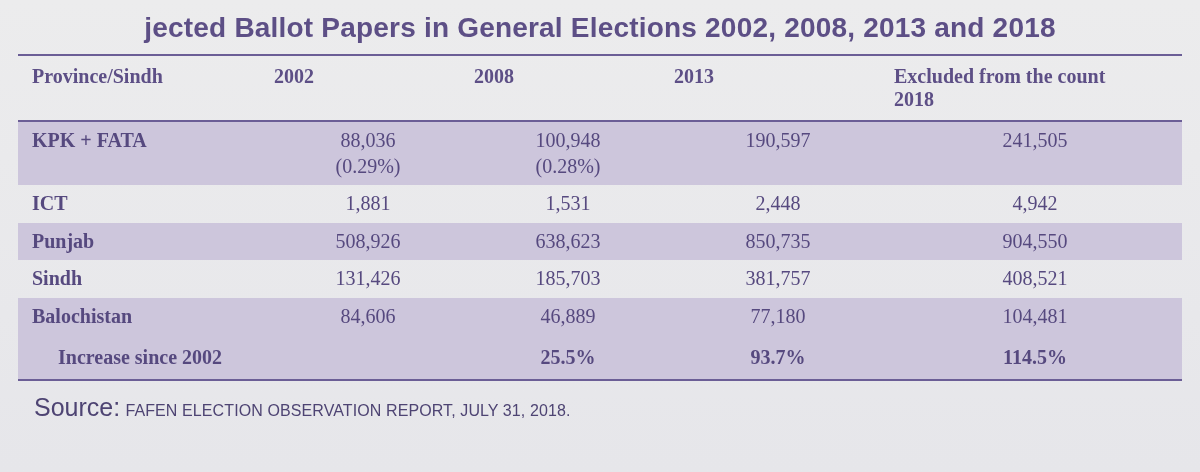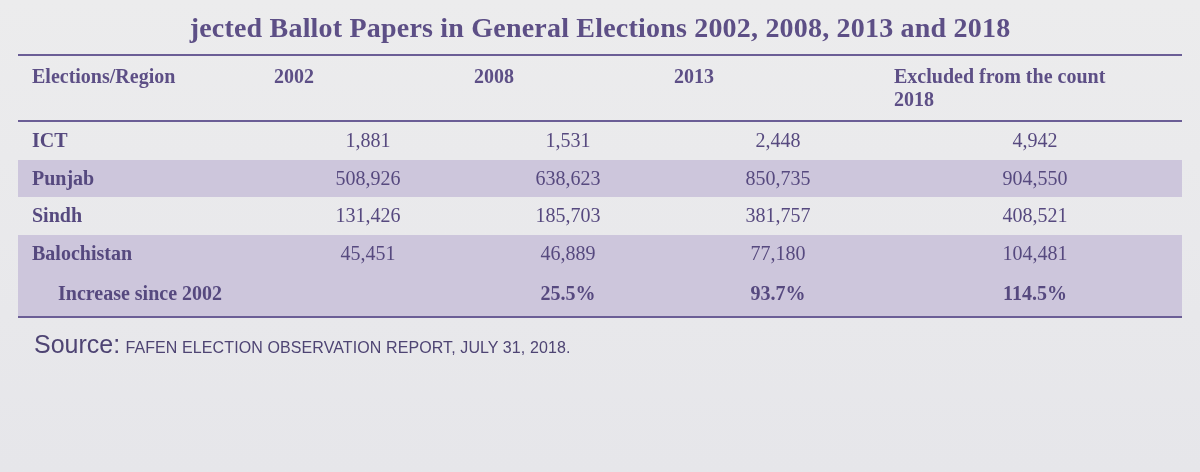--- a/index.html
+++ b/index.html
@@ -16,21 +16,21 @@
   }
   .sheet {
     width: 1200px;
     height: 472px;
     position: relative;
     box-sizing: border-box;
     padding: 0 18px;
     background: linear-gradient(#ececed, #e6e6ea);
   }
   .title {
-    font-family: Liberation Serif, serif;
+    font-family: Liberation Sans, sans-serif;
     font-weight: bold;
     font-size: 28px;
     color: #5d4f86;
     text-align: center;
     letter-spacing: 0.2px;
     padding: 12px 0 10px 0;
     white-space: nowrap;
     overflow: hidden;
   }
   table.tbl {
@@ -126,39 +126,56 @@
     <colgroup>
       <col class="c0">
         <col class="c1">
         <col class="c2">
         <col class="c3">
         <col class="c4">
     </colgroup>
     <thead>
       <tr>
         <th class="first">
-          <span>Elections/Region</span>
+          <span>Province/Sindh</span>
         </th>
         <th>
           <span>2002</span>
         </th>
         <th>
           <span>2008</span>
         </th>
         <th>
           <span>2013</span>
         </th>
         <th>
           <span>Excluded from the count</span>
           <span class="hdr-sub">2018</span>
         </th>
       </tr>
     </thead>
     <tbody>
 
+      <tr class="shaded">
+        <td class="label">KPK + FATA</td>
+        <td>
+          <span>88,036</span>
+          <span class="sub">(0.29%)</span>
+        </td>
+        <td>
+          <span>100,948</span>
+          <span class="sub">(0.28%)</span>
+        </td>
+        <td>
+          <span>190,597</span>
+        </td>
+        <td>
+          <span>241,505</span>
+        </td>
+      </tr>
 
       <tr class="plain">
         <td class="label">ICT</td>
         <td>1,881</td>
         <td>1,531</td>
         <td>2,448</td>
         <td>4,942</td>
       </tr>
 
       <tr class="shaded">
@@ -172,21 +189,21 @@
       <tr class="plain">
         <td class="label">Sindh</td>
         <td>131,426</td>
         <td>185,703</td>
         <td>381,757</td>
         <td>408,521</td>
       </tr>
 
       <tr class="shaded">
         <td class="label">Balochistan</td>
-        <td>45,451</td>
+        <td>84,606</td>
         <td>46,889</td>
         <td>77,180</td>
         <td>104,481</td>
       </tr>
 
 
       <tr class="footer-row">
         <td class="label">Increase since 2002</td>
         <td></td>
         <td>25.5%</td>

